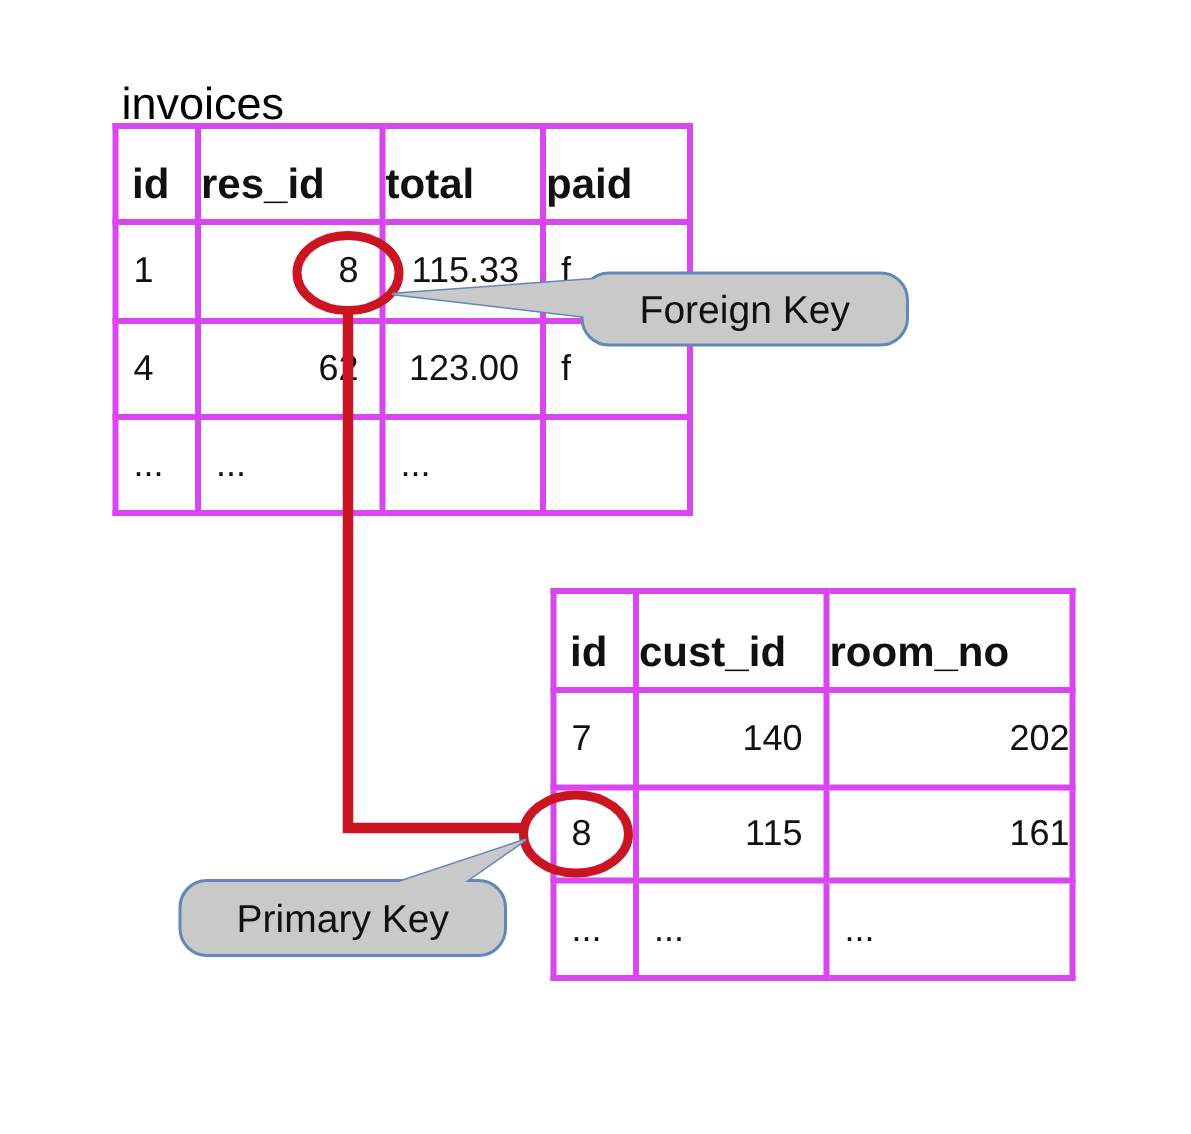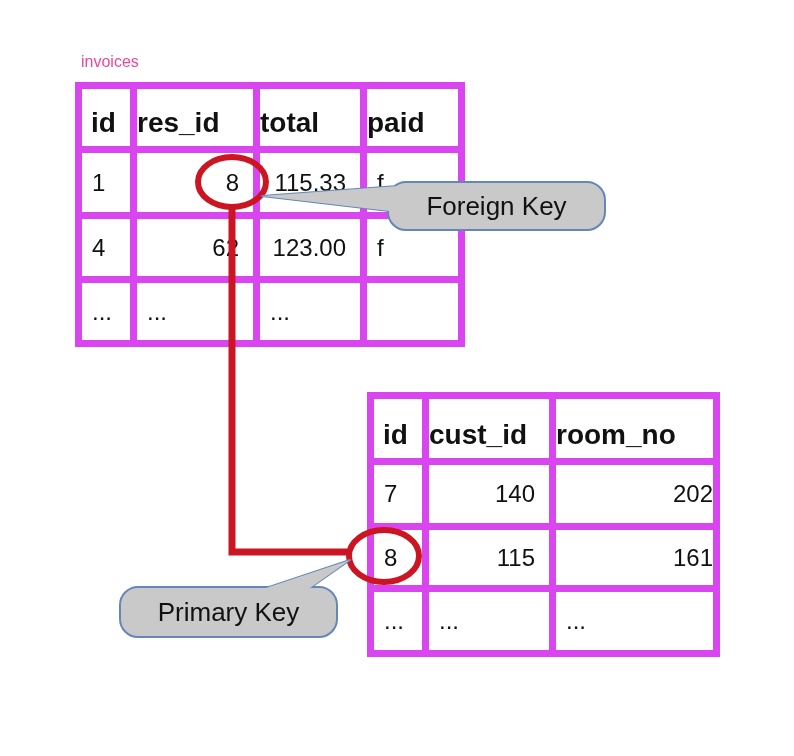--- a/index.html
+++ b/index.html
@@ -8,32 +8,32 @@
     width: 794px;
     height: 756px;
     background: #ffffff;
     font-family: "Liberation Sans", sans-serif;
     color: #111111;
     overflow: hidden;
   }
 
   .tbl-title {
     position: absolute;
-    font-size: 16px;
-    color: #ec4899;
+    font-size: 30px;
+    color: #000000;
     white-space: nowrap;
   }
 
   table.dbtable {
     position: absolute;
     border-collapse: collapse;
     table-layout: fixed;
   }
   table.dbtable th, table.dbtable td {
-    border: 7px solid #d946ef;
+    border: 4px solid #d946ef;
     box-sizing: border-box;
     overflow: hidden;
     white-space: nowrap;
   }
   table.dbtable th {
     font-size: 28px;
     font-weight: bold;
     vertical-align: bottom;
     padding: 0 0 7px 0;
   }

